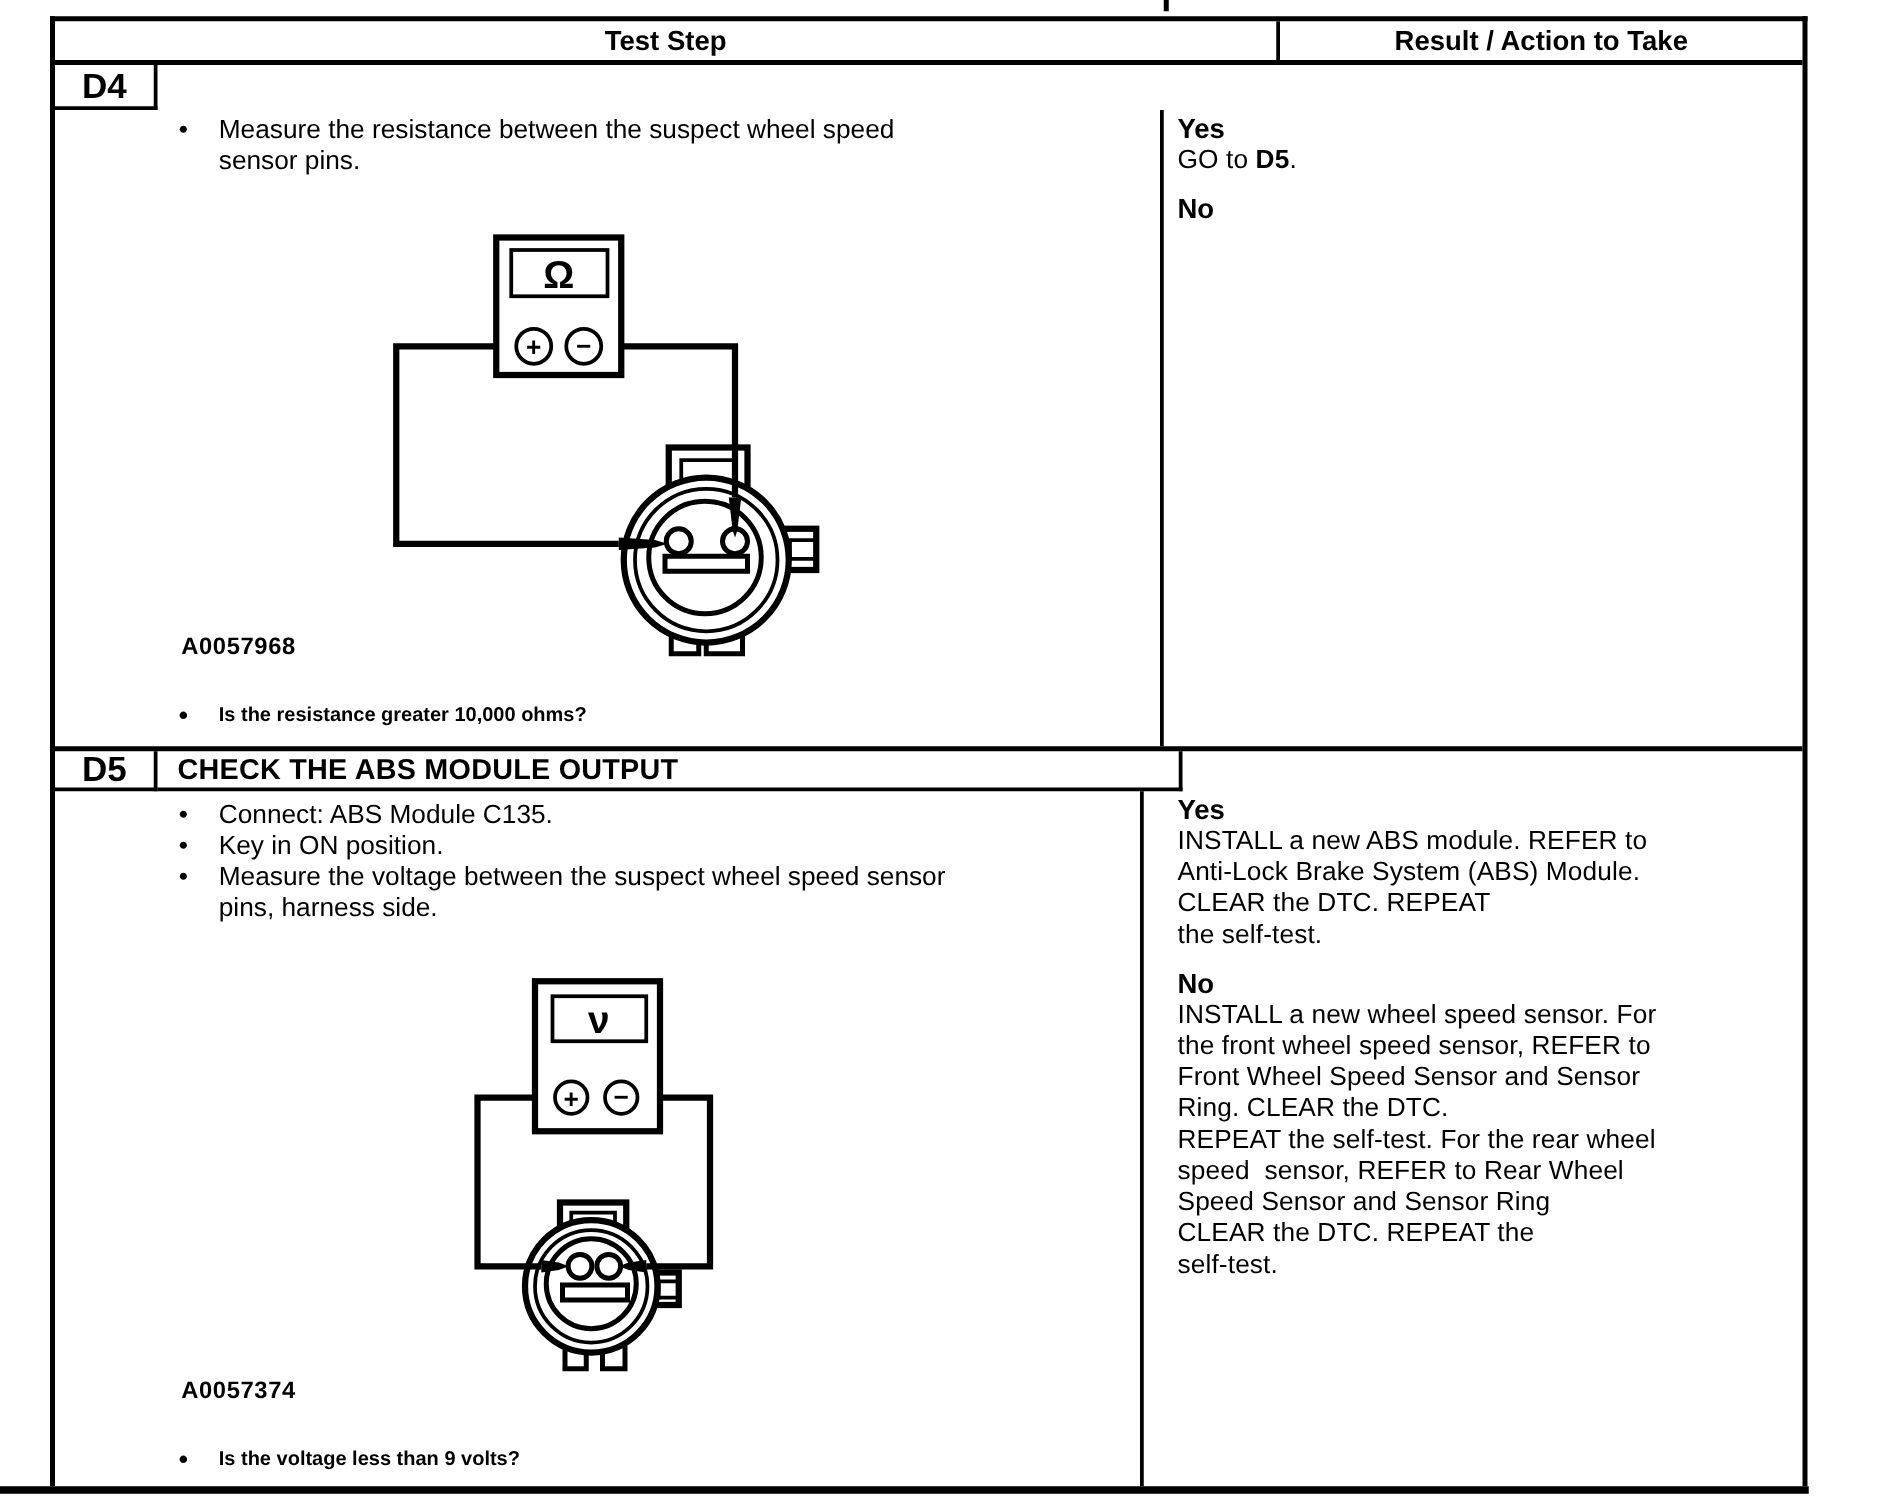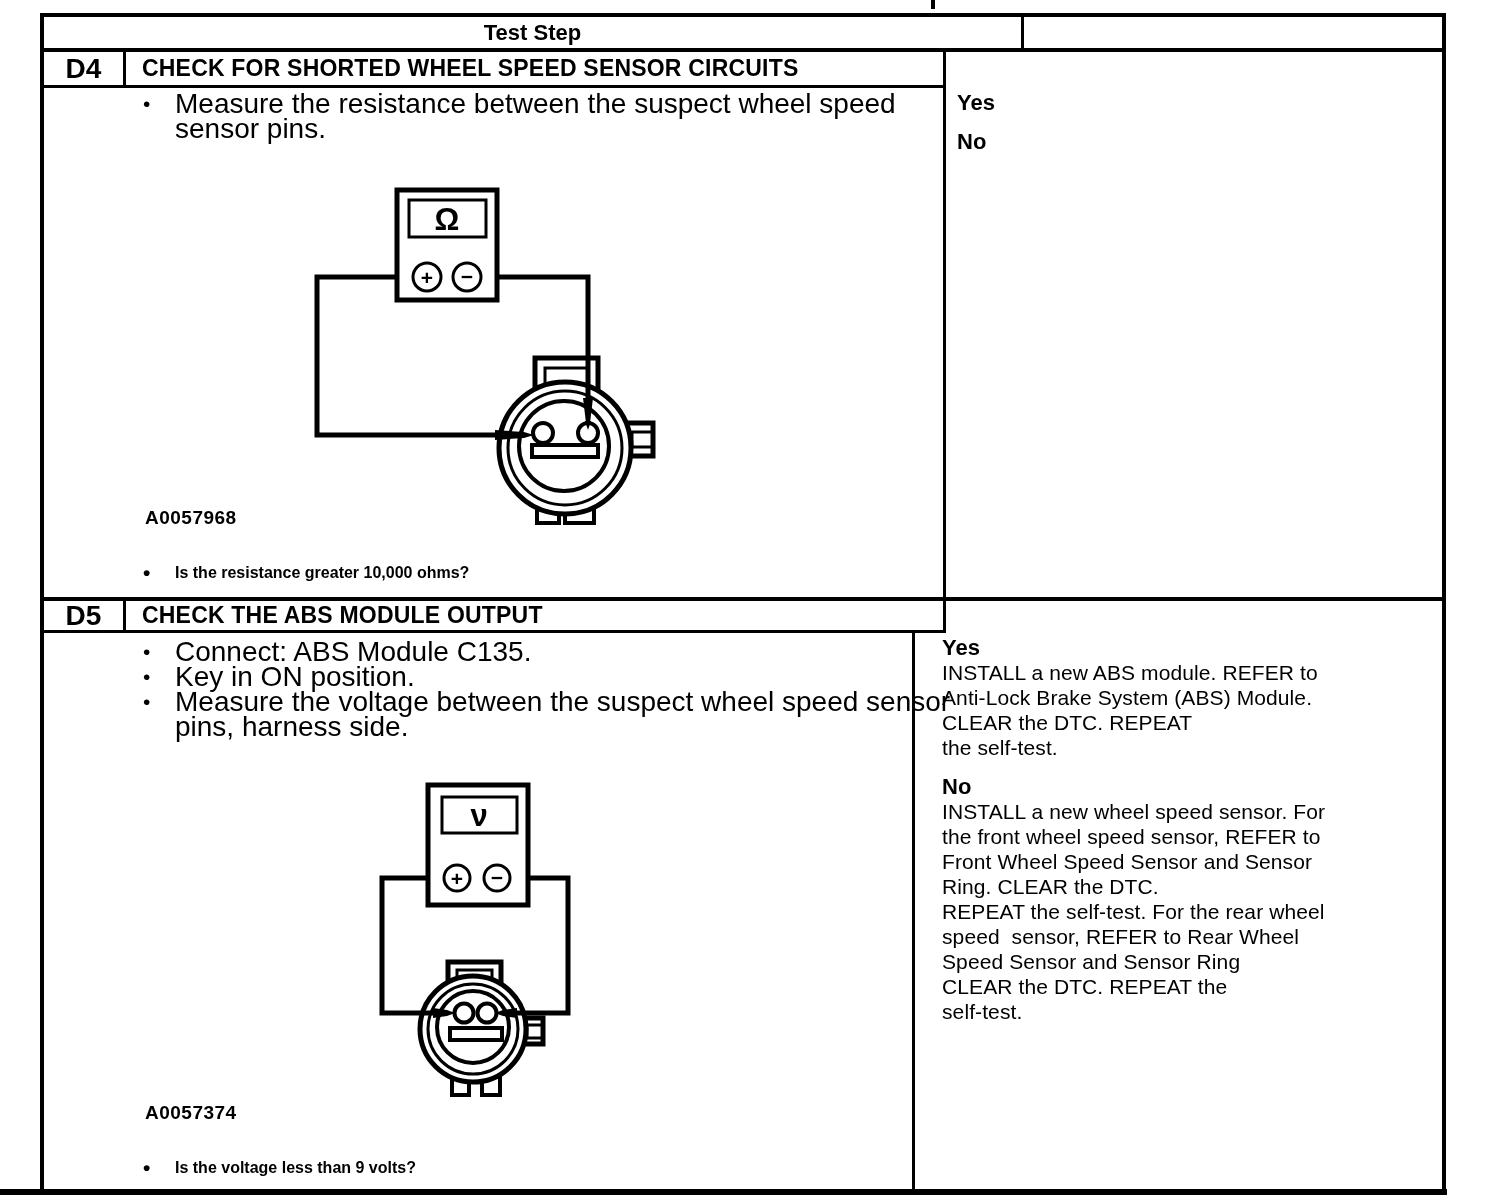--- a/index.html
+++ b/index.html
@@ -25,21 +25,21 @@
   .title-cell{width:820px;box-sizing:border-box;border-right:3px solid #000;border-bottom:3px solid #000;
     display:flex;align-items:center;padding-left:16px;font-weight:bold;font-size:23px;letter-spacing:0.2px;white-space:pre;}
   .title-spacer{flex:1;}
   .body-row-d4{height:509px;}
   .body-row-d5{flex:1;gap:16px;}
   .step-cell{width:902px;box-sizing:border-box;border-right:3px solid #000;position:relative;}
   .result-cell{flex:1;position:relative;box-sizing:border-box;padding:2px 0 0 11px;}
   .bullets{position:absolute;left:97px;width:800px;}
   .bullets.d4{top:3px;}
   .bullets.d5{top:6px;}
-  .bullet-item{position:relative;padding-left:34px;font-size:28px;line-height:25px;white-space:pre;}
+  .bullet-item{position:relative;padding-left:34px;font-size:21px;line-height:25px;white-space:pre;}
   .bullet-item::before{content:"•";position:absolute;left:2px;top:0;font-size:21px;}
   .question{position:absolute;left:97px;padding-left:34px;font-weight:bold;font-size:16px;line-height:26px;white-space:pre;}
   .question::before{content:"•";position:absolute;left:2px;top:0;font-size:21px;}
   .q-d4{top:472px;}
   .q-d5{top:522px;}
   .fig{position:absolute;}
   .fig1{left:266px;top:95px;width:350px;height:345px;}
   .fig2{left:331px;top:147px;width:200px;height:322px;}
   .fig-label{position:absolute;left:101px;font-weight:bold;font-size:19px;letter-spacing:0.5px;}
   .fl-d4{top:419px;}
@@ -60,25 +60,25 @@
 </style>
 </head>
 <body>
 
 <div class="top-tick"></div>
 
 <div class="doc-table">
 
   <div class="row header-row">
     <div class="hdr-left">Test Step</div>
+    <div class="hdr-right">Result / Action to Take</div>
   </div>
 
   <div class="row title-row">
     <div class="id-cell">D4</div>
-    <div class="title-cell">CHECK FOR SHORTED WHEEL SPEED SENSOR CIRCUITS</div>
     <div class="title-spacer"></div>
   </div>
 
   <div class="row body-row-d4">
     <div class="step-cell">
       <div class="bullets d4">
         <div class="bullet-item">Measure the resistance between the suspect wheel speed
 sensor pins.</div>
       </div>
 
@@ -122,20 +122,21 @@
           <polygon points="275,238 281,238 278,247" fill="#000"></polygon>
         </g>
       </svg>
 
       <div class="fig-label fl-d4">A0057968</div>
       <div class="question q-d4">Is the resistance greater 10,000 ohms?</div>
     </div>
 
     <div class="result-cell">
       <div class="answer">Yes</div>
+      <div class="action"><span>GO to </span><b>D5</b><span>.</span></div>
       <div class="answer gap">No</div>
     </div>
   </div>
 
   <div class="row title-row topline">
     <div class="id-cell">D5</div>
     <div class="title-cell">CHECK THE ABS MODULE OUTPUT</div>
     <div class="title-spacer"></div>
   </div>
 

